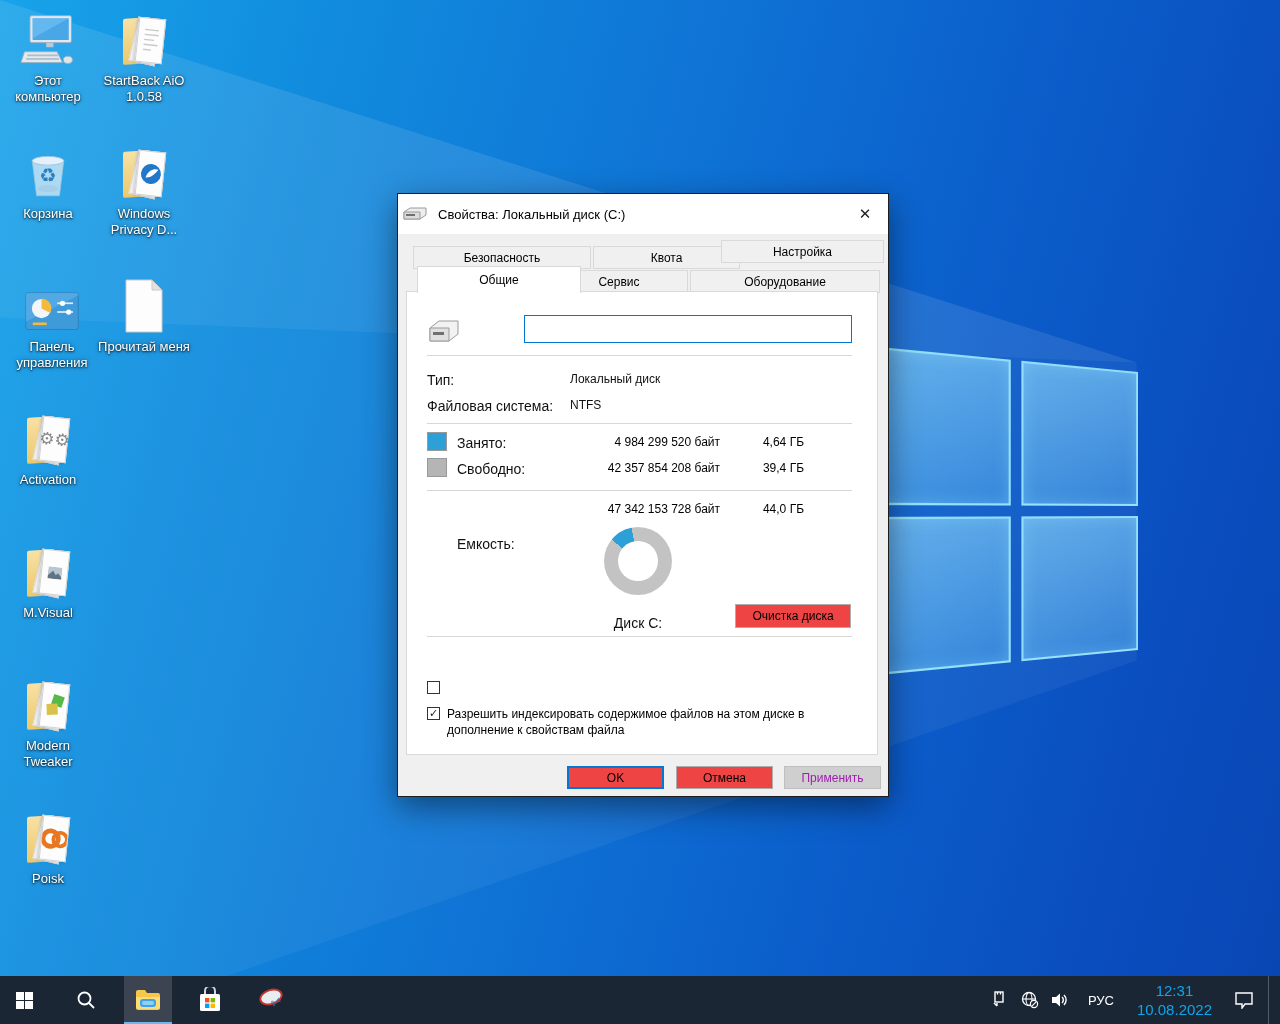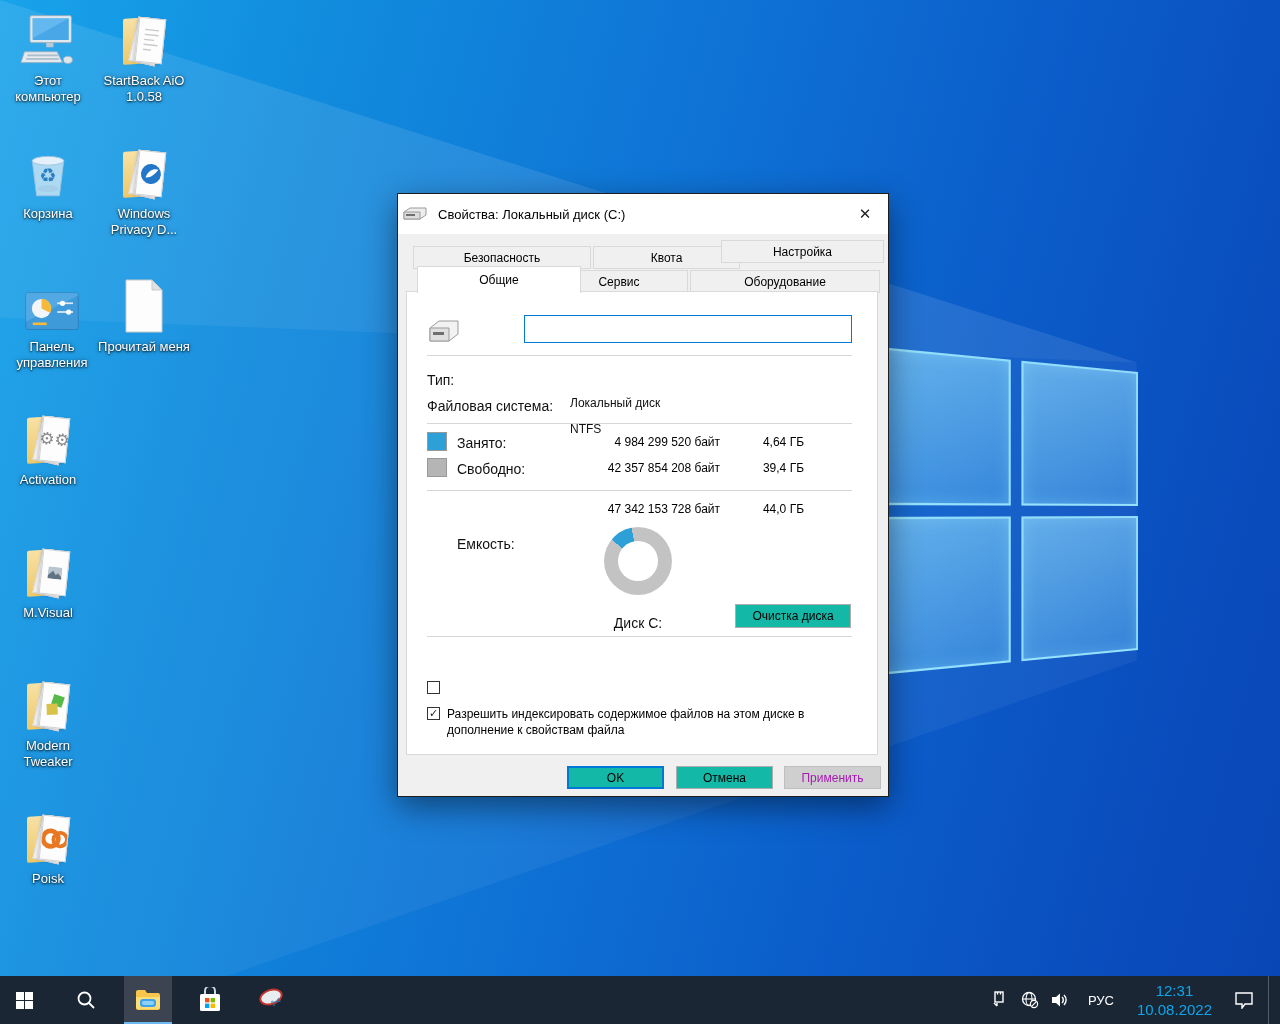--- a/index.html
+++ b/index.html
@@ -39,32 +39,32 @@
   .titlebar .ttl { font-size:13px; margin-left:10px; }
   .closebtn { margin-left:auto; width:46px; height:40px; display:flex; align-items:center; justify-content:center;
               font-size:15px; color:#222; }
   .tab { position:absolute; height:23px; background:#f0f0f0; border:1px solid #d9d9d9;
          display:flex; align-items:center; justify-content:center; font-size:12px; }
   .tab.active { background:#fff; border-bottom:none; z-index:3; height:27px; }
   .page { position:absolute; left:8px; top:97px; width:472px; height:464px; background:#fff;
           border:1px solid #d9d9d9; z-index:1; }
   .sep { position:absolute; left:20px; width:425px; height:1px; background:#d7d7d7; }
   .flabel { position:absolute; font-size:14px; color:#111; }
-  .fvalue { position:absolute; font-size:12px; color:#111;margin-top:24px; }
+  .fvalue { position:absolute; font-size:12px; color:#111; }
   .bytes { position:absolute; left:113px; width:200px; text-align:right; font-size:12px; }
   .gb { position:absolute; left:307px; width:90px; text-align:right; font-size:12px; }
   .swatch { position:absolute; left:20px; width:20px; height:19px; border:1px solid #999; }
   .sw-used { background:#2da0d8; }
   .sw-free { background:#b5b5b5; }
   .volinput { position:absolute; left:117px; top:23px; width:328px; height:28px; border:1px solid #0078d7;
               font-family:"Liberation Sans",sans-serif; font-size:12px; padding:0 4px; outline:none; }
   .donut { position:absolute; left:197px; top:235px; width:68px; height:68px; border-radius:50%;
            background:conic-gradient(#c3c3c3 0 309deg, #2da0d8 309deg 349deg, #c3c3c3 349deg 360deg); }
   .donut::after { content:""; position:absolute; inset:14px; background:#fff; border-radius:50%; }
-  .btn { position:absolute; background:#14b8a6; border:1px solid #adadad; font-size:12px;
+  .btn { position:absolute; background:#ef4444; border:1px solid #adadad; font-size:12px;
          display:flex; align-items:center; justify-content:center; font-family:"Liberation Sans",sans-serif; }
   .btn.focusblue { border:2px solid #0078d7; }
   .btn.disabled { background:#cfcfcf; border-color:#bfbfbf; color:#a21caf; }
   .cbx { position:absolute; left:20px; width:13px; height:13px; border:1px solid #333; background:#fff;
          display:flex; align-items:center; justify-content:center; font-size:11px; color:#222; }
   .cbxlbl { position:absolute; left:40px; width:392px; font-size:12px; line-height:1.35; }
 
   
   .taskbar { position:absolute; left:0; bottom:0; width:1280px; height:48px; background:#1b2634;
              display:flex; align-items:stretch; z-index:50; }

